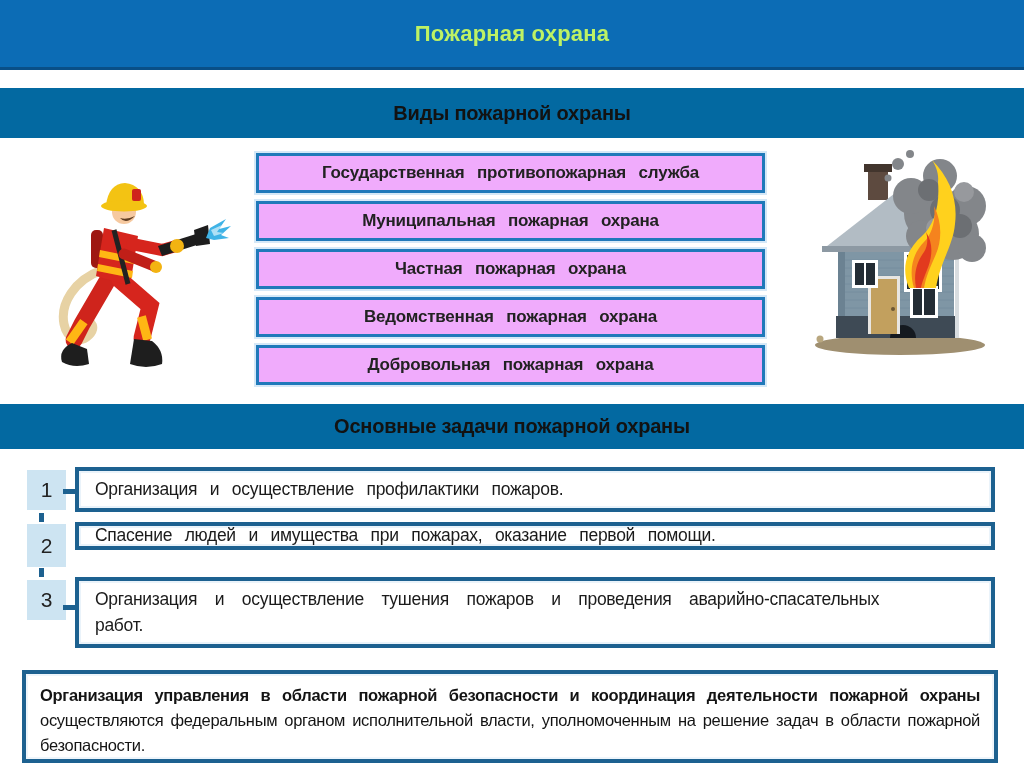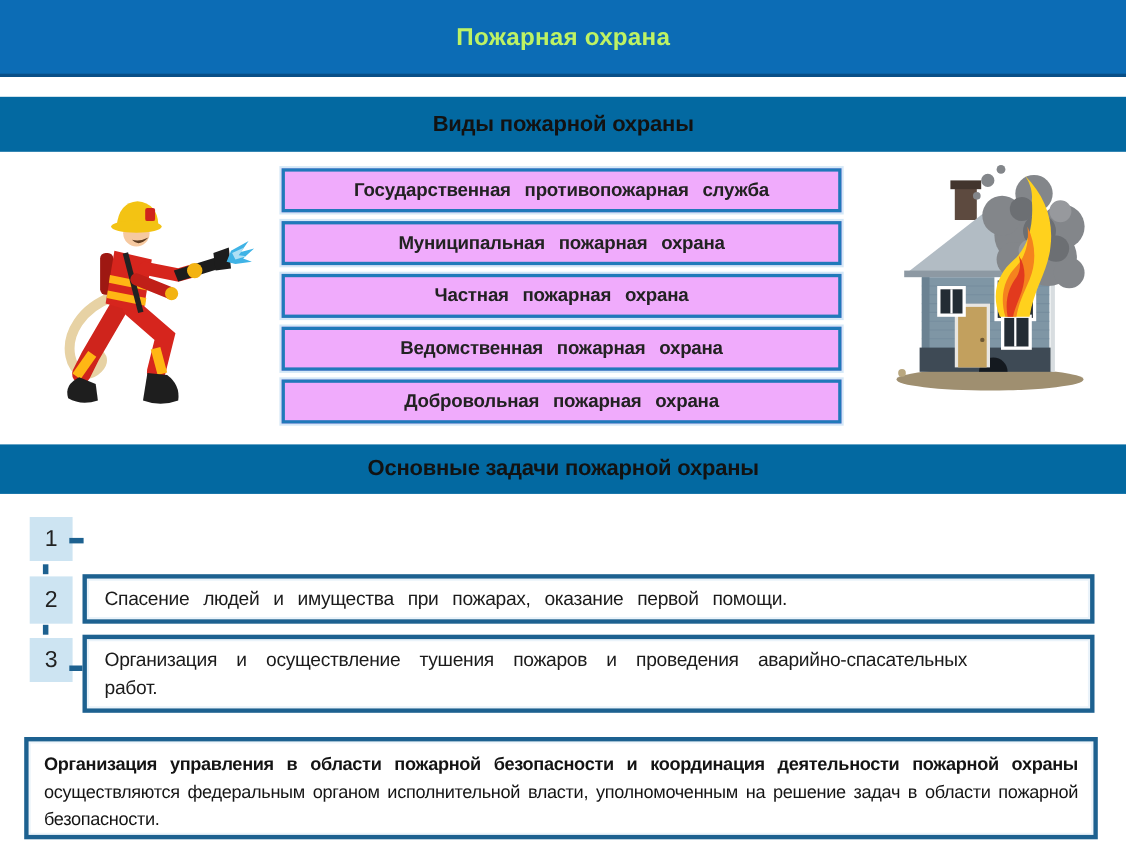--- a/index.html
+++ b/index.html
@@ -48,21 +48,21 @@
   .conn-1{left:63px;top:489px;width:13px;height:5px;}
   .conn-3{left:63px;top:605px;width:13px;height:5px;}
   .dash-1{left:39px;top:513px;width:5px;height:9px;}
   .dash-2{left:39px;top:568px;width:5px;height:9px;}
   .task-box{
     position:absolute;left:75px;width:920px;box-sizing:border-box;background:#ffffff;
     border:4px solid #1d6190;box-shadow:inset 0 0 0 2px #eaf3fa;
     display:flex;align-items:center;padding:0 16px;
   }
   .task-1{top:467px;height:45px;}
-  .task-2{top:522px;height:45px;}
+  .task-2{top:522px;height:28px;}
   .task-3{top:577px;height:71px;}
   .task-text{
     font-size:17.5px;color:#1b1b1b;letter-spacing:-.3px;word-spacing:8px;
     white-space:pre-line;line-height:1.45;
   }
   .task-3 .task-text{word-spacing:13px;}
   
   .footer-note{
     position:absolute;left:22px;top:656px;width:976px;height:93px;box-sizing:border-box;
     background:#ffffff;border:4px solid #1d6190;box-shadow:inset 0 0 0 2px #eef5fb;
@@ -198,20 +198,23 @@
   </div>
 
   <div class="num-square num-1">1</div>
   <div class="num-square num-2">2</div>
   <div class="num-square num-3">3</div>
   <div class="conn conn-1"></div>
   <div class="conn conn-3"></div>
   <div class="conn dash-1"></div>
   <div class="conn dash-2"></div>
 
+  <div class="task-box task-1">
+    <span class="task-text">Организация и осуществление профилактики пожаров.</span>
+  </div>
   <div class="task-box task-2">
     <span class="task-text">Спасение людей и имущества при пожарах, оказание первой помощи.</span>
   </div>
   <div class="task-box task-3">
     <span class="task-text">Организация и осуществление тушения пожаров и проведения аварийно-спасательных
 работ.</span>
   </div>
 
   <div class="footer-note">
     <div class="note-text">

